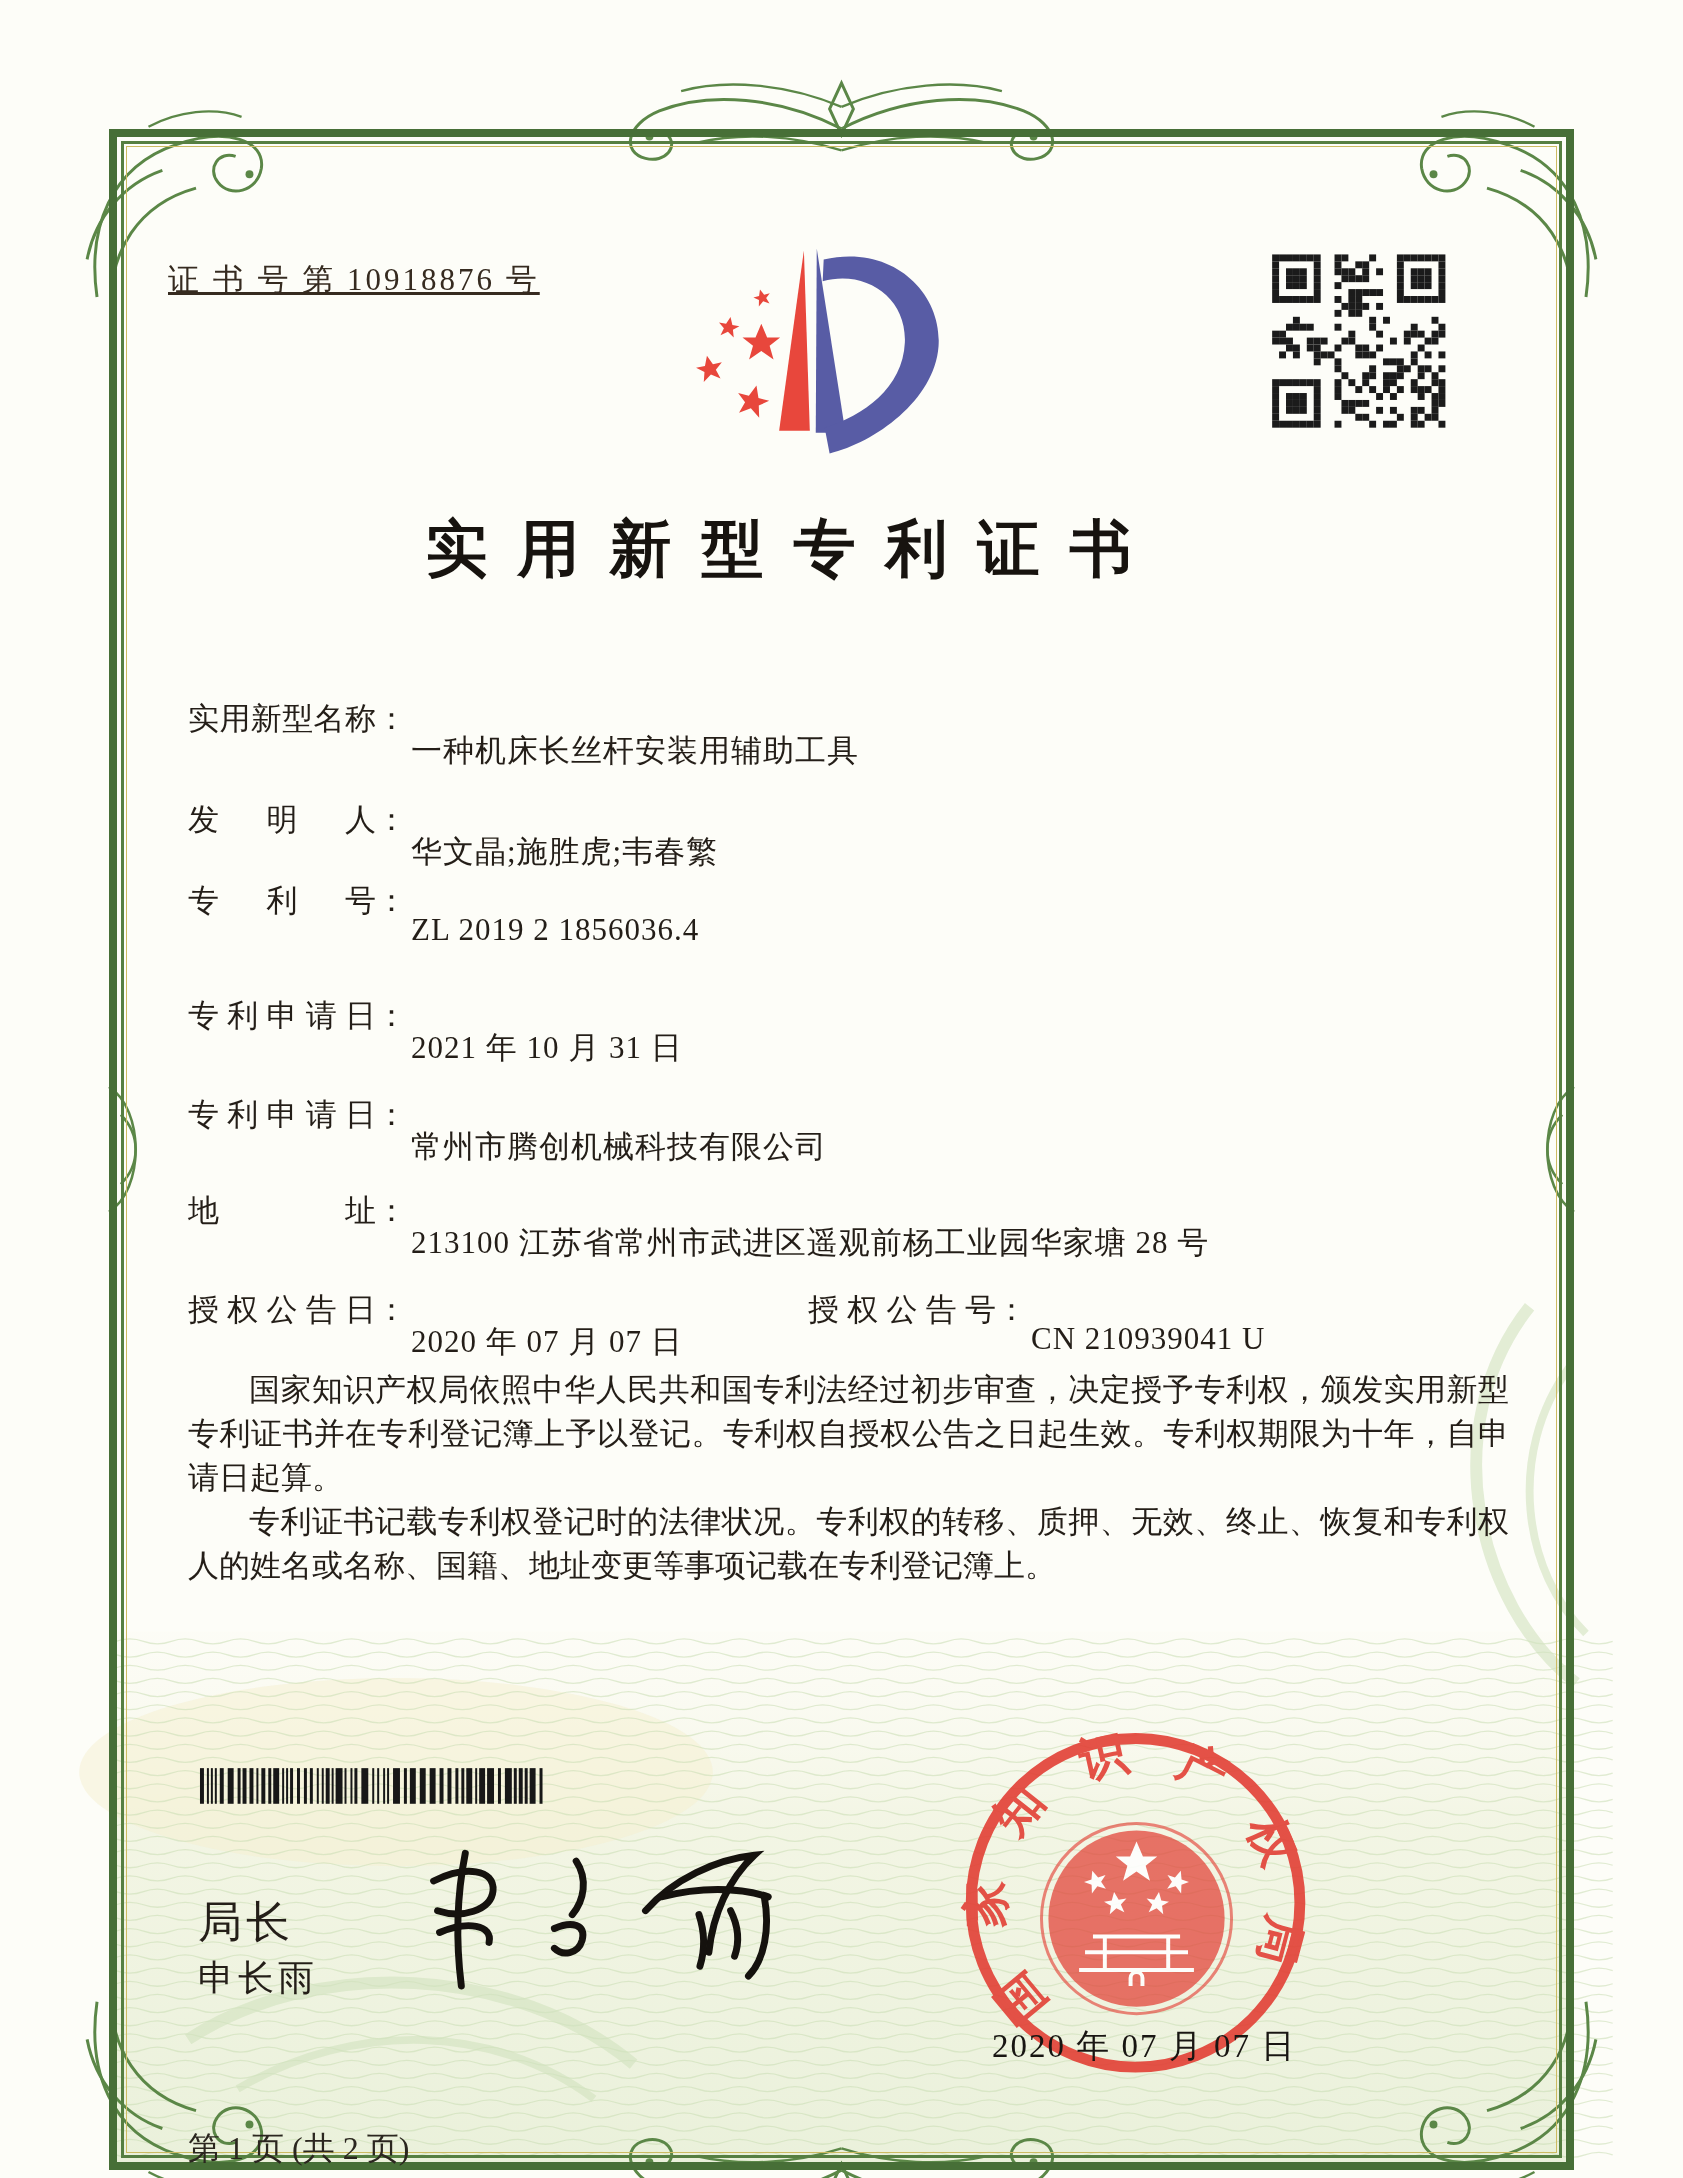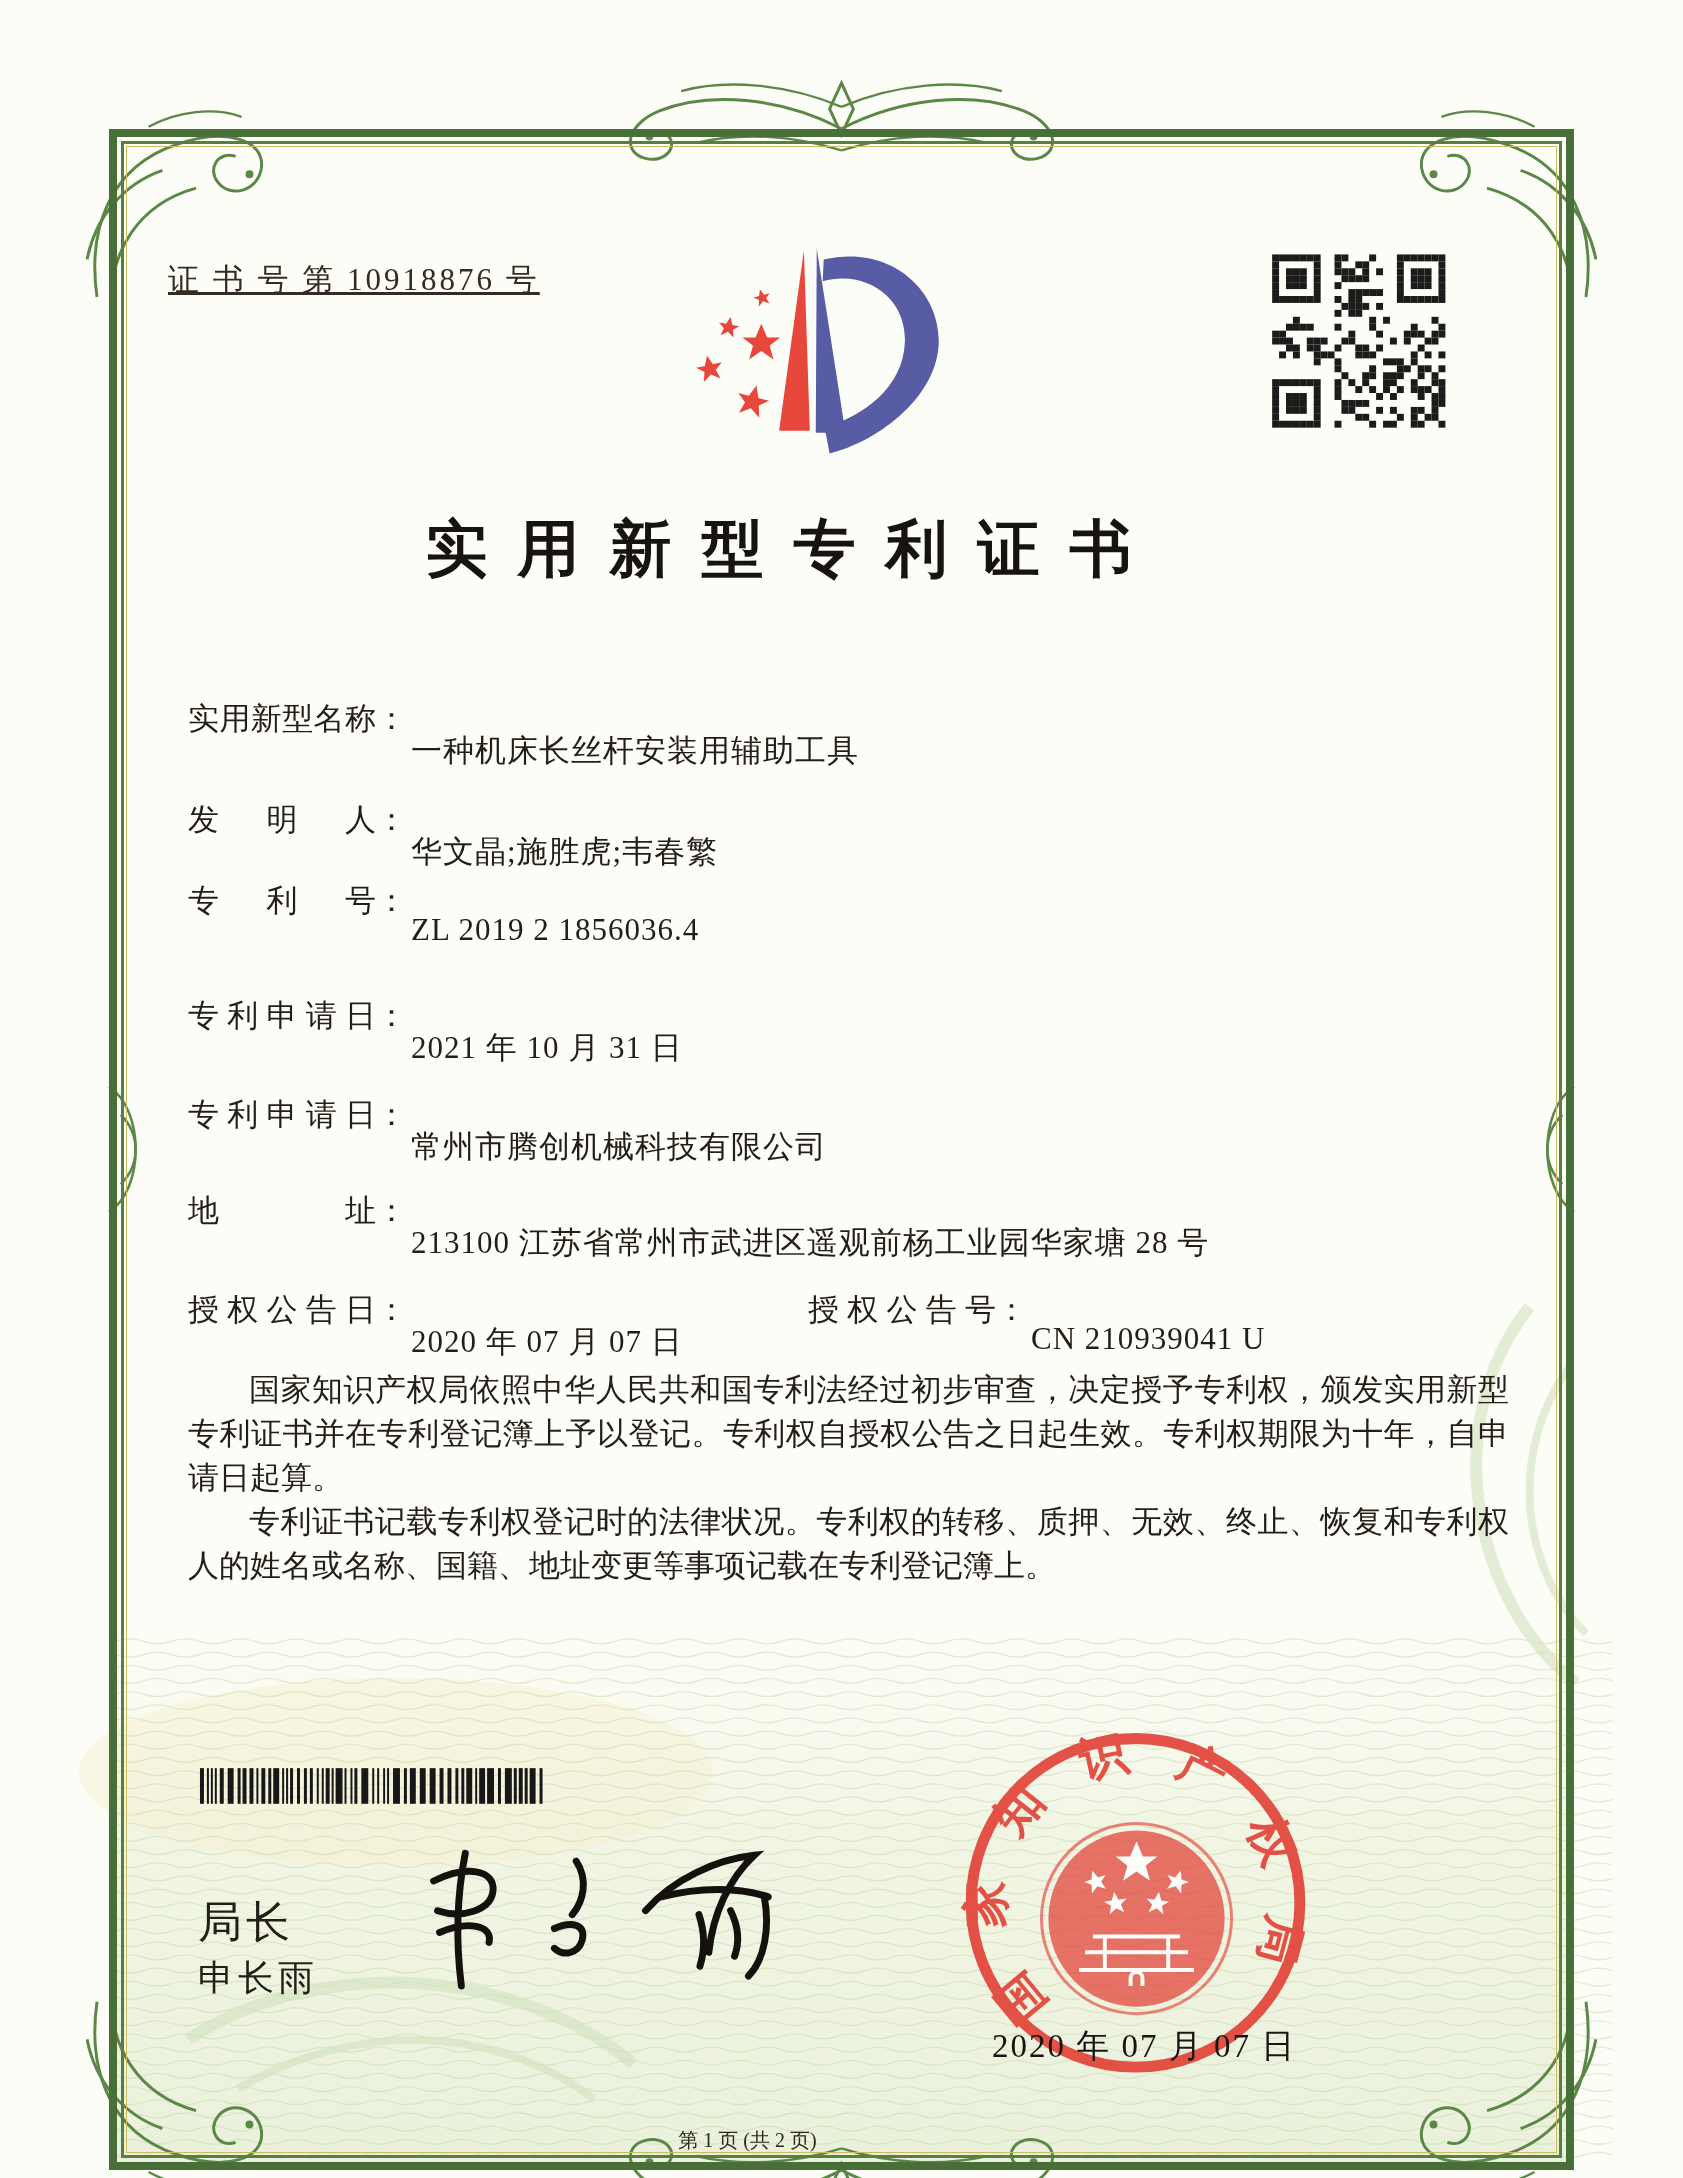--- a/index.html
+++ b/index.html
@@ -17,21 +17,21 @@
   .frow{position:absolute;left:188px;width:1386px;font-size:31px;}
   .flabel{display:inline-block;width:188px;text-align:justify;text-align-last:justify;vertical-align:top;}
   .fcolon{display:inline-block;vertical-align:top;}
   .fvalue{display:inline-block;margin-left:4px;vertical-align:top;letter-spacing:1px;margin-top:32px;}
   .fpair2{position:absolute;left:620px;top:0;}
   #paragraphs{position:absolute;left:188px;top:1368px;width:1321px;font-size:31px;}
   #paragraphs p{margin:0;line-height:44px;text-indent:61px;text-align:justify;}
   #officer-title{left:198px;top:1893px;font-size:44px;letter-spacing:4px;}
   #officer-name{left:198px;top:1954px;font-size:36px;letter-spacing:4px;}
   #seal-date{left:992px;top:2024px;font-size:33px;letter-spacing:2px;color:#181512;}
-  #page-footer{left:188px;top:2127px;width:1119px;text-align:center;font-size:20px;color:#2b261f;}
+  #page-footer{left:188px;top:2127px;width:1119px;text-align:left;font-size:32px;color:#2b261f;}
 </style>
 </head>
 <body>
 
 <div id="page">
 
   <svg class="overlay" width="1683" height="2178" viewBox="0 0 1700 2200">
     <defs>
       <path id="star5" d="M0,-10 L2.94,-3.09 9.51,-3.09 4.2,1.18 6.18,8.09 0,3.8 -6.18,8.09 -4.2,1.18 -9.51,-3.09 -2.94,-3.09 Z"></path>
       <linearGradient id="bandGrad" x1="0" y1="0" x2="0" y2="1">

